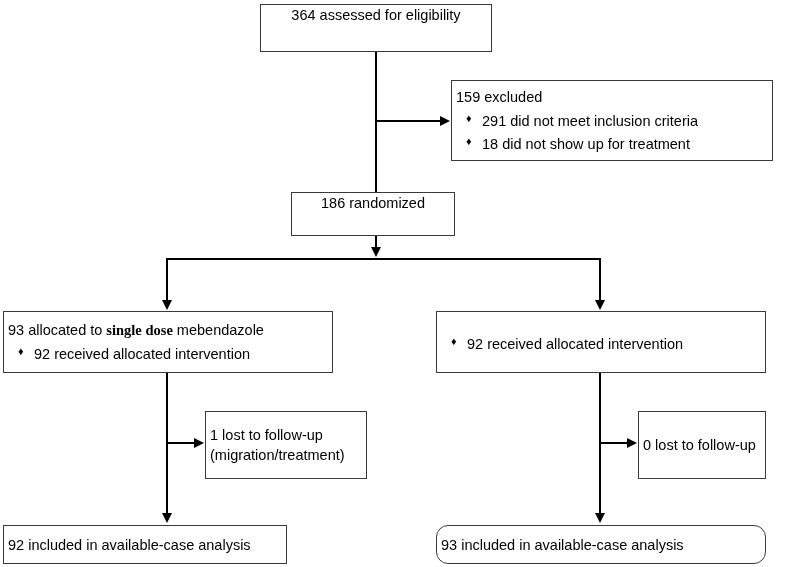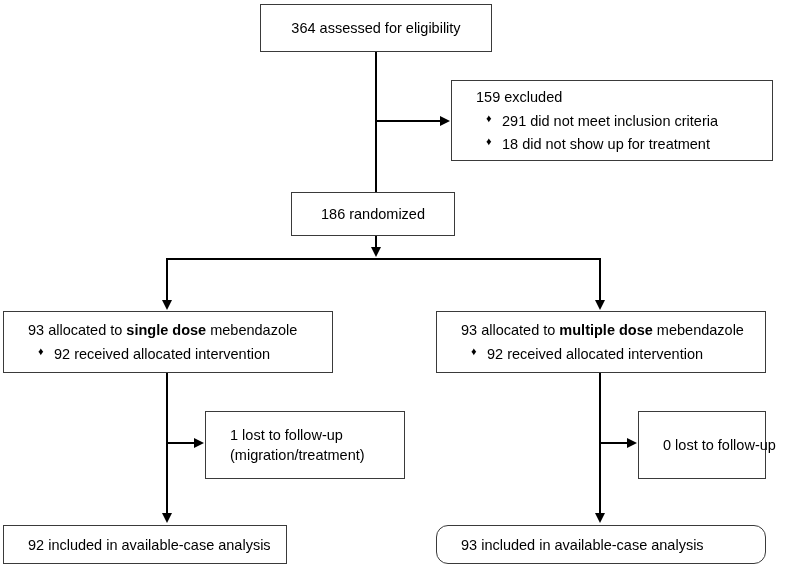--- a/index.html
+++ b/index.html
@@ -21,36 +21,36 @@
     box-sizing: border-box;
     border: 1.6px solid #3a3a3a;
     background: #ffffff;
     color: #000000;
     font-size: 14.5px;
     line-height: 1.38;
     z-index: 3;
   }
   .box-center {
     display: flex;
-    align-items: center;
     justify-content: center;
     text-align: center;
   }
   .box-left {
     display: flex;
     flex-direction: column;
     justify-content: center;
     text-align: left;
-    padding-left: 24px;
+    padding-left: 4px;
   }
   .line-main {
     white-space: nowrap;
   }
   b, .bold {
     font-weight: bold;
+    font-family: Liberation Serif, serif;
   }
   ul.bullets {
     list-style: none;
     margin: 1px 0 0 0;
     padding: 0;
   }
   ul.bullets li {
     position: relative;
     padding-left: 26px;
     white-space: nowrap;
@@ -133,33 +133,32 @@
   <div class="arrow-down" style="left:594.5px; top:300px;"></div>
 
   <div class="box box-left" style="left:3px; top:311px; width:330px; height:62px;">
     <div class="line-main"><span>93 allocated to </span><b>single dose</b><span> mebendazole</span></div>
     <ul class="bullets">
       <li><span class="dia">♦</span><span>92 received allocated intervention</span></li>
     </ul>
   </div>
 
   <div class="box box-left" style="left:436px; top:311px; width:330px; height:62px;">
-    <div class="line-main"><span>93 allocated to </span><b>multiple dose</b><span> mebendazole</span></div>
     <ul class="bullets">
       <li><span class="dia">♦</span><span>92 received allocated intervention</span></li>
     </ul>
   </div>
 
   <div class="vline" style="left:166px; top:373px; width:1.7px; height:141px;"></div>
   <div class="arrow-down" style="left:161.5px; top:513px;"></div>
 
   <div class="hline" style="left:166px; top:442px; width:30px; height:1.7px;"></div>
   <div class="arrow-right" style="left:194px; top:437.5px;"></div>
 
-  <div class="box box-left" style="left:205px; top:411px; width:200px; height:68px;">
+  <div class="box box-left" style="left:205px; top:411px; width:162px; height:68px;">
     <div class="line-main">1 lost to follow-up</div>
     <div class="line-main">(migration/treatment)</div>
   </div>
 
   <div class="vline" style="left:599px; top:373px; width:1.7px; height:141px;"></div>
   <div class="arrow-down" style="left:594.5px; top:513px;"></div>
 
   <div class="hline" style="left:599px; top:442px; width:30px; height:1.7px;"></div>
   <div class="arrow-right" style="left:627px; top:437.5px;"></div>
 

